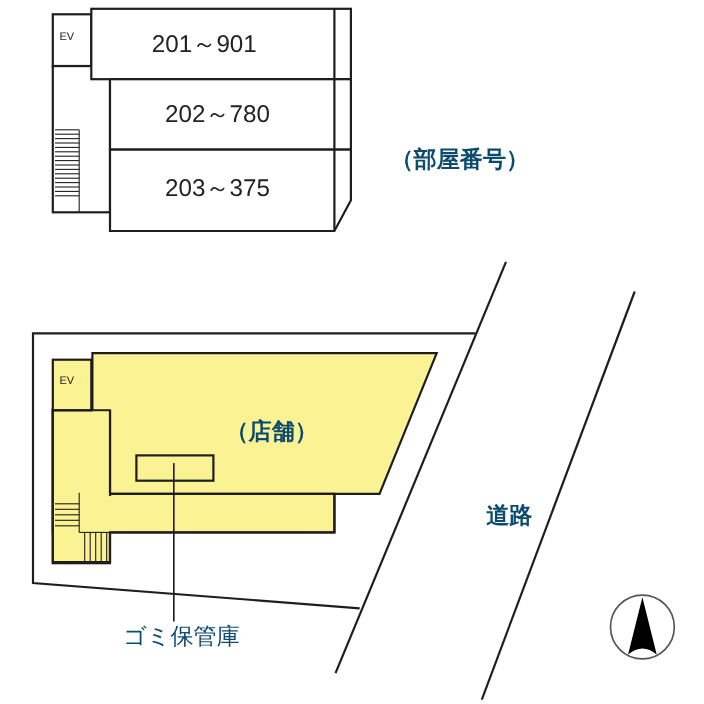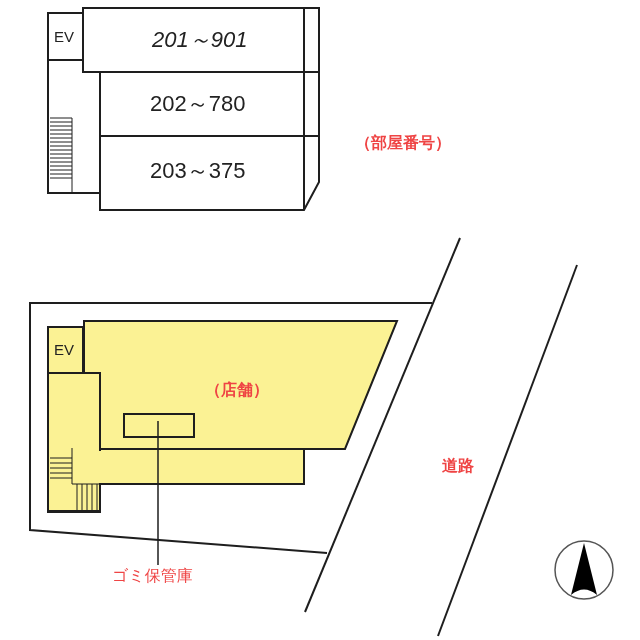--- a/index.html
+++ b/index.html
@@ -6,22 +6,22 @@
     body { width: 640px; height: 640px; position: relative; overflow: hidden; }
     svg { position: absolute; left: 0; top: 0; }
     .lbl {
       position: absolute;
       font-family: "DejaVu Sans", sans-serif;
       color: #2a2a2a;
       white-space: nowrap;
       line-height: 1;
     }
     .unit-lbl { font-size: 22px; font-family: "Liberation Sans", sans-serif; color: #222; }
-    .ev-lbl { font-size: 15px; font-family: "Liberation Sans", sans-serif; color: #222; }
-    .jp-lbl { font-size: 16px; font-weight: bold; color: #ef4444; }
+    .ev-lbl { font-size: 10px; font-family: "Liberation Sans", sans-serif; color: #222; }
+    .jp-lbl { font-size: 21px; font-weight: bold; color: #0c4a6e; }
   </style>
 </head>
 <body>
 
 <svg width="640" height="640" viewBox="0 0 640 640">
 
   <g fill="#ffffff" stroke="#1e1e1e" stroke-width="2">
 
     <rect x="48" y="60" width="52" height="133"></rect>
 
@@ -107,21 +107,21 @@
   <rect x="124" y="414" width="70" height="23" fill="none" stroke="#1e1e1e" stroke-width="2"></rect>
   <line x1="158" y1="421" x2="158" y2="565" stroke="#1e1e1e" stroke-width="1.5"></line>
 
   <g>
     <circle cx="584" cy="570" r="29" fill="#ffffff" stroke="#555" stroke-width="1.5"></circle>
     <path d="M584,543 L597,595 Q584,584 571,595 Z" fill="#000000"></path>
   </g>
 </svg>
 
 <div class="lbl ev-lbl" style="left:54px; top:29px;">EV</div>
-<div class="lbl unit-lbl" style="left:152px; top:29px;font-style:italic;">201～901</div>
+<div class="lbl unit-lbl" style="left:138px; top:29px;">201～901</div>
 <div class="lbl unit-lbl" style="left:150px; top:93px;">202～780</div>
 <div class="lbl unit-lbl" style="left:150px; top:160px;">203～375</div>
 <div class="lbl jp-lbl" style="left:355px; top:135px;">（部屋番号）</div>
 
 <div class="lbl ev-lbl" style="left:54px; top:342px;">EV</div>
 <div class="lbl jp-lbl" style="left:205px; top:370px;margin-top:12px;">（店舗）</div>
 <div class="lbl jp-lbl" style="left:112px; top:568px; font-weight:normal;">ゴミ保管庫</div>
 <div class="lbl jp-lbl" style="left:402px; top:458px;margin-left:40px;">道路</div>
 
 </body></html>

